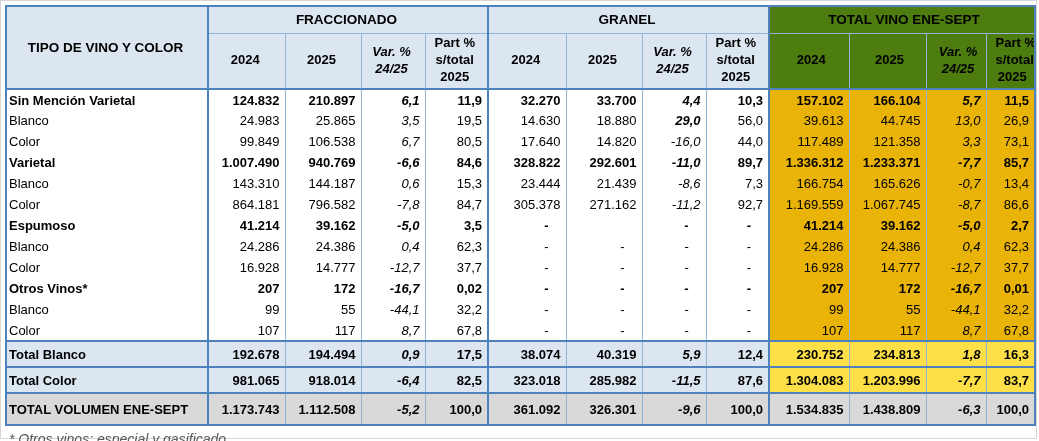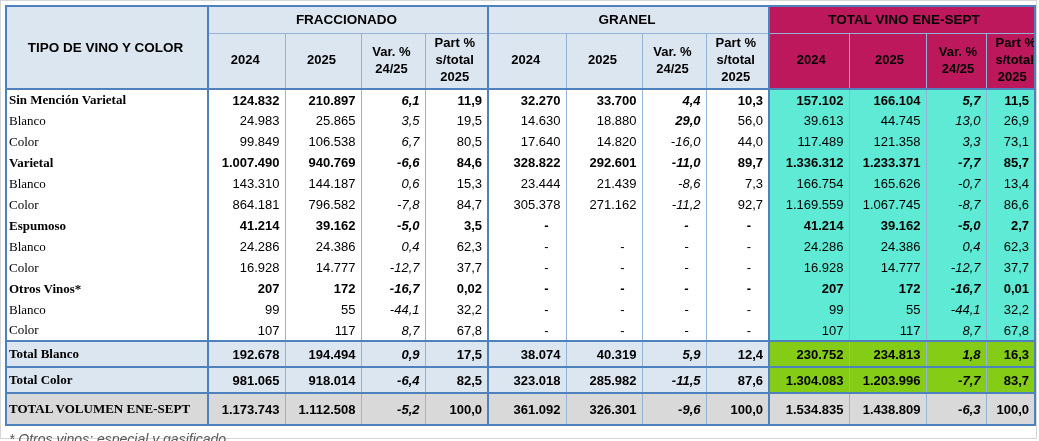--- a/index.html
+++ b/index.html
@@ -34,35 +34,35 @@
     border:1px solid #95B3D7;
     font-weight:bold;
     text-align:center;
     vertical-align:middle;
   }
   tr.grouphead th{height:27px;font-size:13.5px;}
   tr.subhead th{height:56px;line-height:1.3;}
   tr.subhead th{border-bottom:2px solid #4F81BD;}
   th.corner{vertical-align:middle;border-bottom:2px solid #4F81BD;}
   th .hl{display:block;}
-  .varhead{}
-  th.thdr{background:#be185d;padding-left:9px;}
+  .varhead{font-style:italic;}
+  th.thdr{background:#4d7c0f;padding-left:9px;}
   
   tbody td{border-left:1px solid #95B3D7;height:21px;}
-  tbody td:first-child{border-left:none;text-align:left;font-family:Liberation Serif, serif;}
+  tbody td:first-child{border-left:none;text-align:left;}
   tbody td.num{text-align:right;}
   td.var{font-style:italic;}
   tr.b td{font-weight:bold;}
   td.em{font-weight:bold;}
   td.dash{padding-right:17px;}
   .sec{border-left:2px solid #4F81BD !important;}
-  td.tcol{background:#5eead4;}
+  td.tcol{background:#eab308;}
   
   tr.total td{border-top:2px solid #4F81BD;height:26px;background:#DCE6F1;font-weight:bold;}
-  tr.total td.tcol{background:#84cc16;}
+  tr.total td.tcol{background:#fde047;}
   tr.grand td{border-top:2px solid #4F81BD;height:32px;background:#D9D9D9;font-weight:bold;}
   tr.grand td.tcol{background:#D9D9D9;}
   
   .footnote{
     margin:5px 0 0 4px;
     font-size:14px;
     font-style:italic;
     color:#595959;
   }
 </style>

